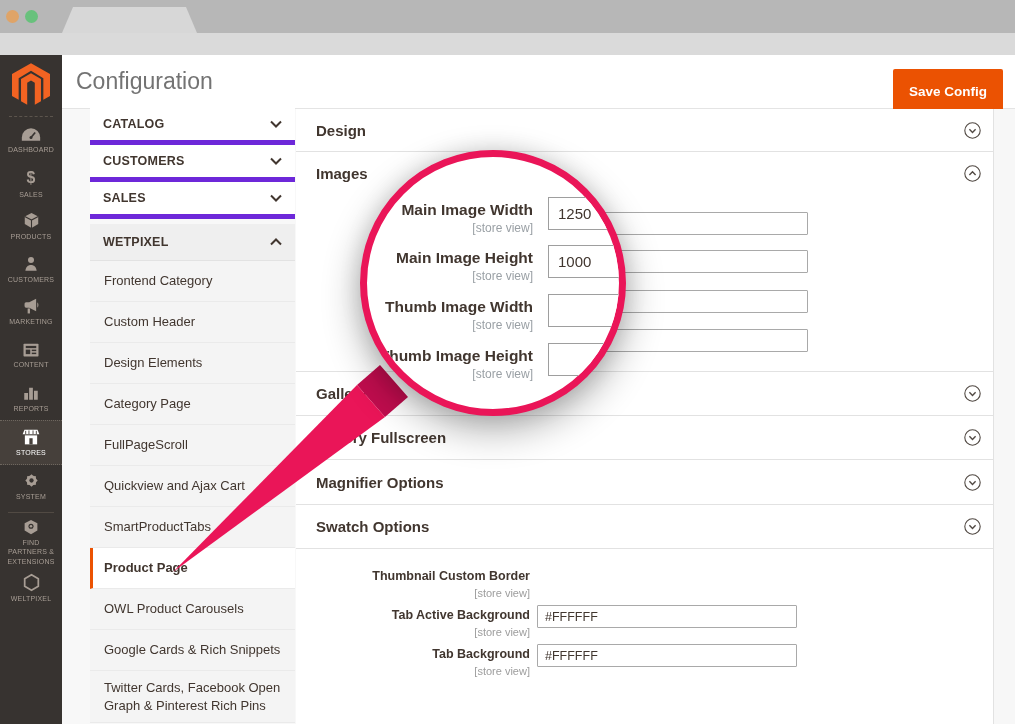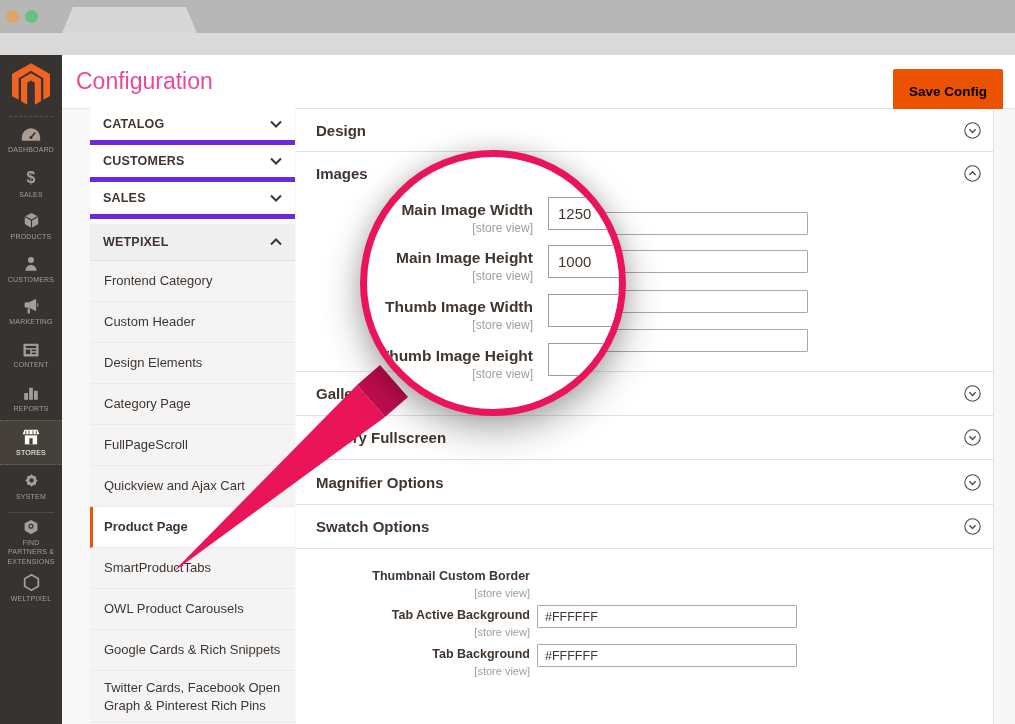--- a/index.html
+++ b/index.html
@@ -26,23 +26,23 @@
                     max-width:58px; }
   .side-item.tall { height:50px; }
   .side-item.active { height:45px; background:#46403b; color:#ffffff;
                       border-top:1px dotted #6e675f; border-bottom:1px dotted #6e675f; }
   .side-item svg { display:block; }
   .sgroup { border-top:1px solid #514a43; margin:4px 8px; }
 
   
   .hband { position:absolute; left:62px; top:55px; width:953px; height:54px; background:#fff;
            border-bottom:1px solid #e4e4e4; }
-  .htitle { position:absolute; left:14px; top:13px; font-size:23px; font-weight:400; color:#ec4899; }
+  .htitle { position:absolute; left:14px; top:13px; font-size:23px; font-weight:400; color:#737373; }
   .save-btn { position:absolute; right:12px; top:14px; height:44px; padding:6px 16px;
-              background:#eb5202; color:#000000; font-weight:bold; font-size:13.5px;
+              background:#eb5202; color:#ffffff; font-weight:bold; font-size:13.5px;
               border:none; border-radius:2px; cursor:pointer;
               font-family:"Liberation Sans","DejaVu Sans",sans-serif; }
 
   
   .lnav { position:absolute; left:90px; top:108px; width:205px; }
   .nav-header { height:37px; background:#fff; border-bottom:5px solid #6d28d9; display:flex;
                 align-items:center; justify-content:space-between; padding:0 13px;
                 font-size:12.5px; font-weight:bold; letter-spacing:.2px; cursor:pointer; }
   .nav-gap { height:5px; }
   .nav-header.open { background:#efefef; border-bottom:1px solid #e2e2e2; }
@@ -249,25 +249,25 @@
     </div>
   <div class="nav-item">
       <span>Category Page</span>
     </div>
   <div class="nav-item">
       <span>FullPageScroll</span>
     </div>
   <div class="nav-item">
       <span>Quickview and Ajax Cart</span>
     </div>
+  <div class="nav-item">
+      <span>SmartProductTabs</span>
+    </div>
   <div class="nav-item active">
       <span>Product Page</span>
-    </div>
-  <div class="nav-item">
-      <span>SmartProductTabs</span>
     </div>
   <div class="nav-item">
       <span>OWL Product Carousels</span>
     </div>
   <div class="nav-item">
       <span>Google Cards &amp; Rich Snippets</span>
     </div>
   <div class="nav-item twoline">
       <span>Twitter Cards, Facebook Open Graph &amp; Pinterest Rich Pins</span>
     </div>

